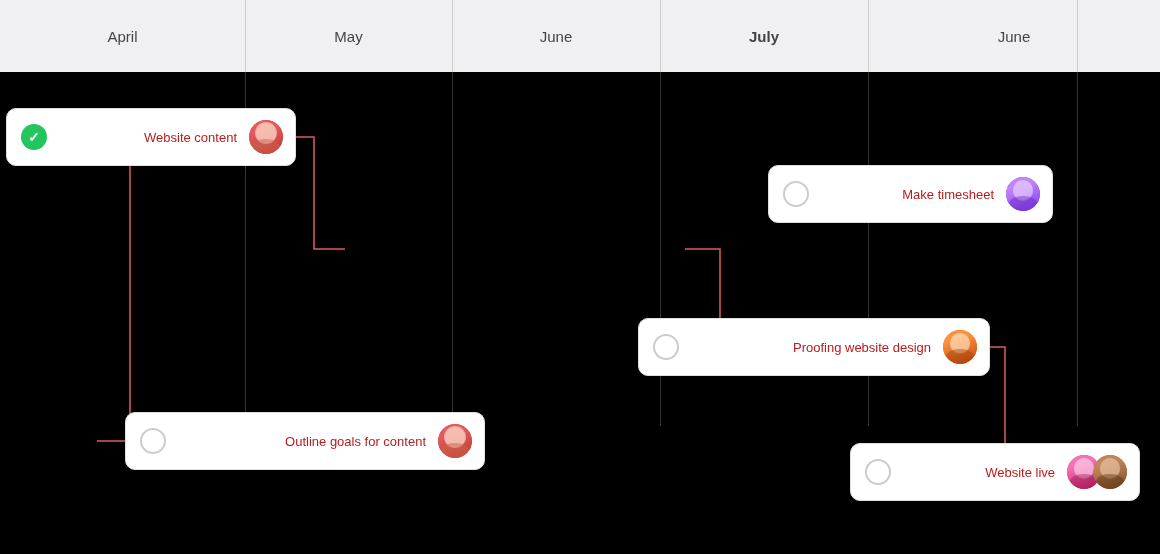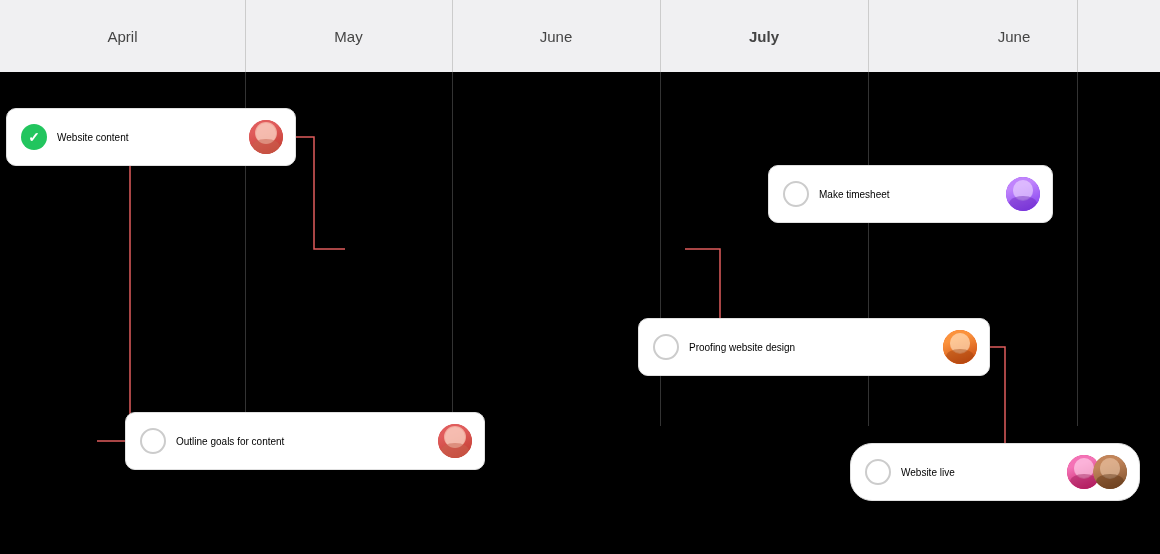--- a/index.html
+++ b/index.html
@@ -10,20 +10,21 @@
       font-family: -apple-system, BlinkMacSystemFont, 'Segoe UI', sans-serif;
       overflow: hidden;
       position: relative;
     }
 
     .timeline-container {
       position: absolute;
       top: 0; left: 0;
       width: 1160px;
       height: 426px;
+      text-align: right;
     }
 
     
     .header-bar {
       position: absolute;
       top: 0; left: 0;
       width: 1160px;
       height: 72px;
       background: #f0f0f2;
       display: flex;
@@ -67,23 +68,23 @@
       border-radius: 10px;
       height: 58px;
       display: flex;
       align-items: center;
       padding: 0 10px 0 14px;
       gap: 10px;
       box-shadow: 0 1px 4px rgba(0,0,0,0.08);
     }
 
     .task-label {
-      font-size: 10px;
+      font-size: 13px;
       font-weight: 500;
-      color: #000000;
+      color: #b91c1c;
       white-space: nowrap;
       flex: 1;
     }
 
     .task-icon {
       width: 26px;
       height: 26px;
       border-radius: 50%;
       flex-shrink: 0;
       display: flex;
@@ -240,21 +241,21 @@
     <div class="task-icon pending"></div>
     <span class="task-label">Proofing website design</span>
     <div class="avatar av-orange">
       <div class="av-face" style="background: linear-gradient(160deg, #fb923c 30%, #c2410c 100%);">
         <div style="width:60%;height:60%;border-radius:50%;background:rgba(255,220,180,0.5);position:absolute;top:8%;left:20%;"></div>
         <div style="width:80%;height:45%;background:rgba(150,60,10,0.4);border-radius:50% 50% 0 0;position:absolute;bottom:0;left:10%;"></div>
       </div>
     </div>
   </div>
 
-  <div class="task-card" style="left: 850px; top: 443px; width: 290px; border-radius: 22px;">
+  <div class="task-card" style="left: 850px; top: 443px; width: 290px;">
     <div class="task-icon pending"></div>
     <span class="task-label">Website live</span>
     <div class="avatar-pair">
       <div class="avatar av-pink">
         <div class="av-face" style="background: linear-gradient(160deg, #f472b6 30%, #be185d 100%);">
           <div style="width:60%;height:60%;border-radius:50%;background:rgba(255,200,230,0.5);position:absolute;top:8%;left:20%;"></div>
           <div style="width:80%;height:45%;background:rgba(150,20,80,0.4);border-radius:50% 50% 0 0;position:absolute;bottom:0;left:10%;"></div>
         </div>
       </div>
       <div class="avatar av-brown" style="margin-left:-12px;">

